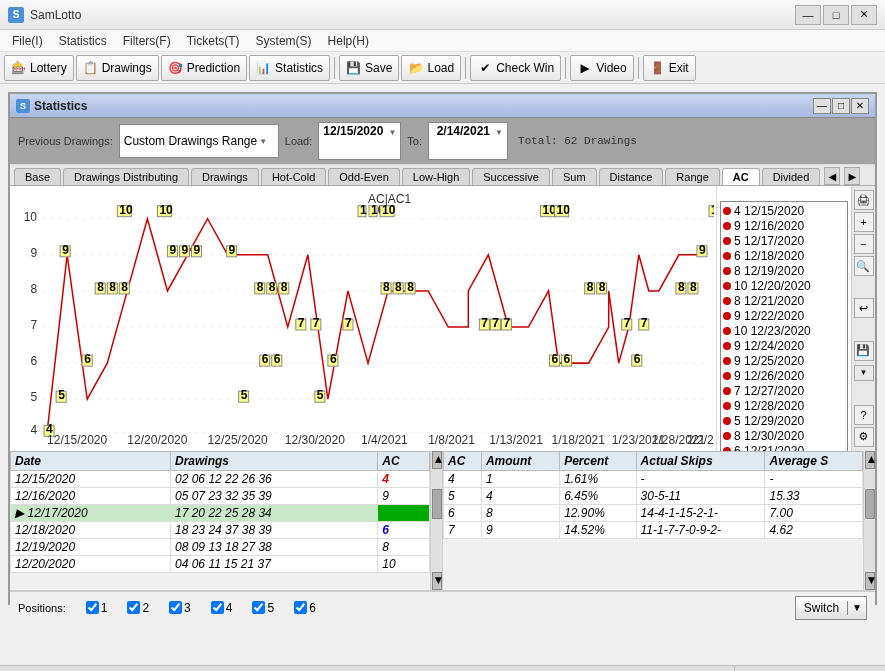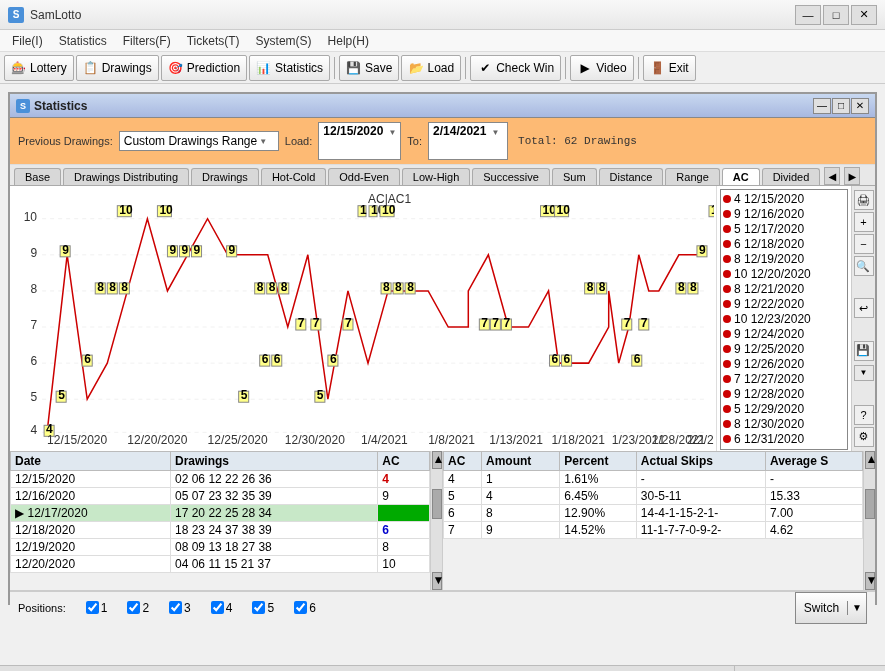--- a/index.html
+++ b/index.html
@@ -24,23 +24,23 @@
 
     
     .stats-window { background: #f8f8f8; border: 2px solid #999; margin: 4px; height: calc(100% - 60px); }
     .stats-title-bar { background: linear-gradient(to bottom, #c8d8f0, #a8b8e0); display: flex; align-items: center; height: 24px; padding: 0 6px; border-bottom: 1px solid #888; }
     .stats-title-icon { width: 14px; height: 14px; background: #4a90d9; border-radius: 2px; margin-right: 4px; display: flex; align-items: center; justify-content: center; color: white; font-size: 9px; font-weight: bold; }
     .stats-title-text { flex: 1; font-size: 12px; font-weight: bold; color: #222; }
     .stats-title-controls { display: flex; gap: 1px; }
     .stats-ctrl-btn { width: 18px; height: 16px; border: 1px solid #888; background: #e0e0e0; cursor: pointer; display: flex; align-items: center; justify-content: center; font-size: 10px; }
 
     
-    .controls-bar { background: #fdba74; padding: 4px 8px; display: flex; align-items: center; gap: 6px; border-bottom: 1px solid #ddd; }
+    .controls-bar { background: #a3a3a3; padding: 4px 8px; display: flex; align-items: center; gap: 6px; border-bottom: 1px solid #ddd; text-align: right; }
     .label-text { font-size: 11px; color: #333; }
-    .dropdown { border: 1px solid #888; background: white; padding: 1px 4px; height: 20px; font-size: 11px; display: flex; align-items: center; gap: 2px; cursor: pointer; min-width: 160px; }
+    .dropdown { border: 1px solid #888; background: white; padding: 1px 4px; height: 34px; font-size: 11px; display: flex; align-items: center; gap: 2px; cursor: pointer; min-width: 160px; }
     .dropdown-arrow { font-size: 8px; color: #666; }
     .date-input { border: 1px solid #888; background: white; padding: 1px 4px; height: 38px; font-size: 11px; min-width: 80px; font-weight: bold; }
     .total-text { font-size: 11px; color: #333; margin-left: 4px; font-family: Liberation Mono, monospace; }
 
     
     .tabs-bar { background: #e8e8e8; display: flex; align-items: flex-end; padding: 2px 4px 0; border-bottom: 1px solid #aaa; gap: 2px; }
     .tab { padding: 2px 10px; border: 1px solid #aaa; background: #d8d8d8; cursor: pointer; font-size: 11px; border-bottom: none; border-radius: 3px 3px 0 0; }
     .tab.active { background: white; font-weight: bold; }
     .tab-nav-btn { width: 16px; height: 18px; border: 1px solid #aaa; background: #d8d8d8; cursor: pointer; display: flex; align-items: center; justify-content: center; font-size: 10px; margin-left: 2px; }
     .legend-item { display: flex; align-items: center; gap: 3px; margin-bottom: 1px; font-size: 10px; }
@@ -51,30 +51,30 @@
     .right-btn { width: 20px; height: 20px; border: 1px solid #aaa; background: #f0f0f0; cursor: pointer; display: flex; align-items: center; justify-content: center; font-size: 11px; }
 
     
     .data-tables { display: flex; height: 140px; background: #f0f0f0; border-bottom: 1px solid #ccc; }
     .table-left { flex: 1; border-right: 1px solid #ccc; overflow: hidden; }
     .table-right { flex: 1; overflow: hidden; }
     table { width: 100%; border-collapse: collapse; font-size: 11px; }
     th { background: #e0e8f0; border: 1px solid #bbb; padding: 2px 4px; text-align: left; font-weight: bold; white-space: nowrap; }
     td { border: 1px solid #ddd; padding: 1px 4px; white-space: nowrap; background: white; }
     tr.active td { background: #c8e8c8; }
-    .scrollbar-area { display: flex; height: 100%; }
+    .scrollbar-area { display: flex; height: 100%; font-style: italic; }
     .table-scroll { flex: 1; overflow-y: hidden; }
     .v-scrollbar { width: 12px; background: #e0e0e0; border-left: 1px solid #ccc; display: flex; flex-direction: column; }
     .scrollbar-thumb { width: 10px; height: 30px; background: #aaa; margin: 20px auto 0; border: 1px solid #888; cursor: pointer; }
 
     
     .bottom-bar { background: #f0f0f0; border-top: 1px solid #ccc; padding: 4px 8px; display: flex; align-items: center; gap: 20px; height: 32px; }
     .pos-label { font-size: 11px; }
     .checkbox-item { display: flex; align-items: center; gap: 2px; font-size: 11px; }
-    .switch-btn { margin-left: auto; display: flex; align-items: center; border: 1px solid #888; background: linear-gradient(to bottom, #fff, #e0e0e0); cursor: pointer; height: 32px; }
+    .switch-btn { margin-left: auto; display: flex; align-items: center; border: 1px solid #888; background: linear-gradient(to bottom, #fff, #e0e0e0); cursor: pointer; height: 24px; }
     .switch-btn-text { padding: 0 8px; font-size: 12px; border-right: 1px solid #888; }
     .switch-btn-arrow { padding: 0 4px; font-size: 10px; }
 
     
     .status-bar { background: #e0e0e0; border-top: 1px solid #bbb; display: flex; height: 22px; }
     .status-left { flex: 1; padding: 3px 8px; font-size: 11px; border-right: 1px solid #bbb; }
     .status-right { padding: 3px 8px; font-size: 11px; min-width: 150px; text-align: right; }
 
     
     .cell-red { color: #cc0000; font-weight: bold; }
@@ -341,21 +341,21 @@
           <text x="415" y="253" font-size="8" fill="#333">1/8/2021</text>
           <text x="476" y="253" font-size="8" fill="#333">1/13/2021</text>
           <text x="538" y="253" font-size="8" fill="#333">1/18/2021</text>
           <text x="598" y="253" font-size="8" fill="#333">1/23/2021</text>
           <text x="638" y="253" font-size="8" fill="#333">1/28/2021</text>
           <text x="673" y="253" font-size="8" fill="#333">2/2/2021</text>
         </svg>
       </div>
 
       <div style="width:135px; background:white; border-left:1px solid #ddd; padding:3px; overflow-y:auto;">
-        <div style="border:1px solid #888; padding:2px;">
+        <div style="border:1px solid #888; padding:2px;margin-top:12px;">
           <div class="legend-item">
               <div class="legend-dot"></div>
               <span>4  12/15/2020</span>
             </div>
           <div class="legend-item">
               <div class="legend-dot"></div>
               <span>9  12/16/2020</span>
             </div>
           <div class="legend-item">
               <div class="legend-dot"></div>

